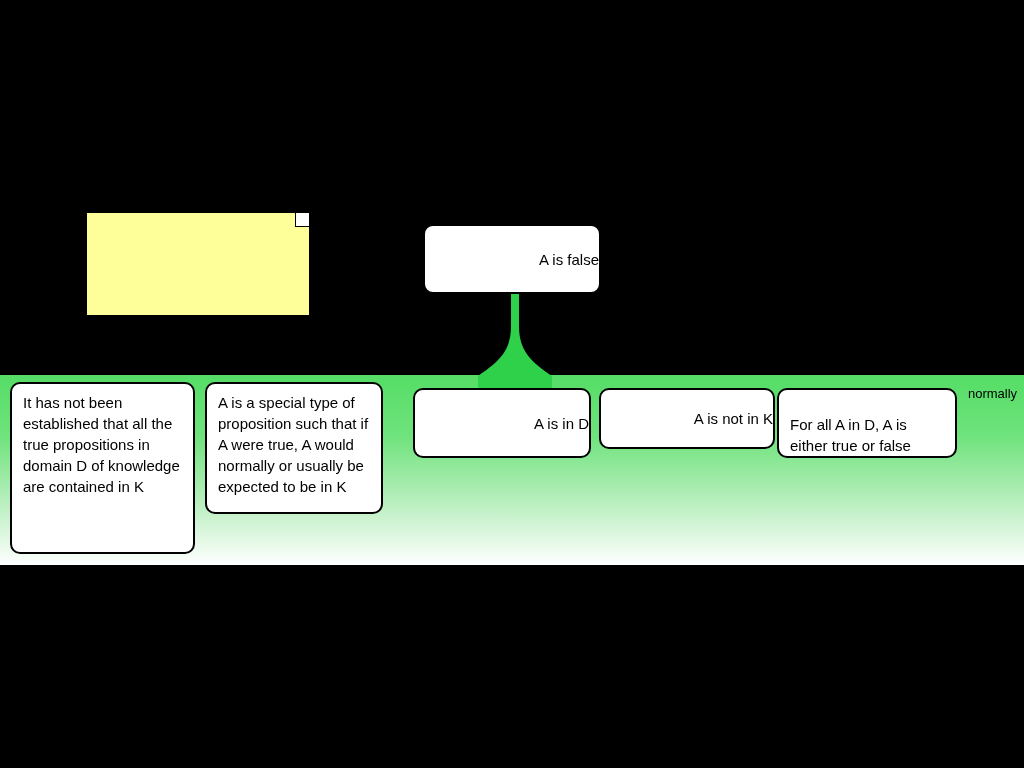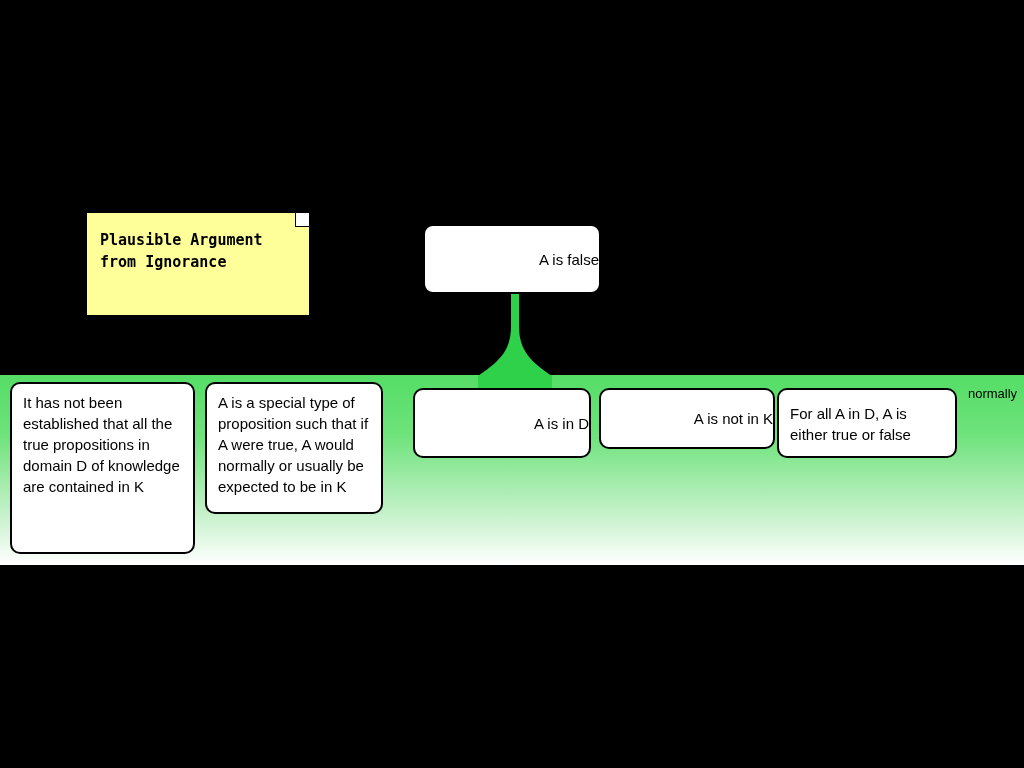--- a/index.html
+++ b/index.html
@@ -95,29 +95,27 @@
   }
   .node.padded {
     padding: 8px 10px 8px 11px;
   }
 
   #node-conclusion { left: 423px; top: 224px;  width: 178px; height: 70px; }
   #node-premise-1  { left: 10px;  top: 382px;  width: 185px; height: 172px; }
   #node-premise-2  { left: 205px; top: 382px;  width: 178px; height: 132px; }
   #node-premise-3  { left: 397px; top: 388px;  width: 178px; height: 70px; margin-left: 16px; }
   #node-premise-4  { left: 599px; top: 388px;  width: 176px; height: 61px; }
-  #node-premise-5  { left: 777px; top: 388px;  width: 180px; height: 70px; padding: 13px 11px; }
+  #node-premise-5  { left: 777px; top: 388px;  width: 180px; height: 70px; padding: 24px 11px; }
 </style>
 </head>
 <body>
 
 <div class="sticky-note">
   <div class="fold"></div>
-  <div class="note-text">Plausible Argument
-from Ignorance</div>
 </div>
 
 <div class="support-panel"></div>
 <div class="support-label">normally</div>
 
 <svg class="connector" viewBox="0 0 90 110" xmlns="http://www.w3.org/2000/svg">
   <path d="M 41 0 L 49 0 L 49 46 C 49 72 62 82 82 96 L 82 110 L 8 110 L 8 96 C 28 82 41 72 41 46 Z" fill="#2fd14a" stroke="none"></path>
 </svg>
 
 <div class="node centered" id="node-conclusion">

